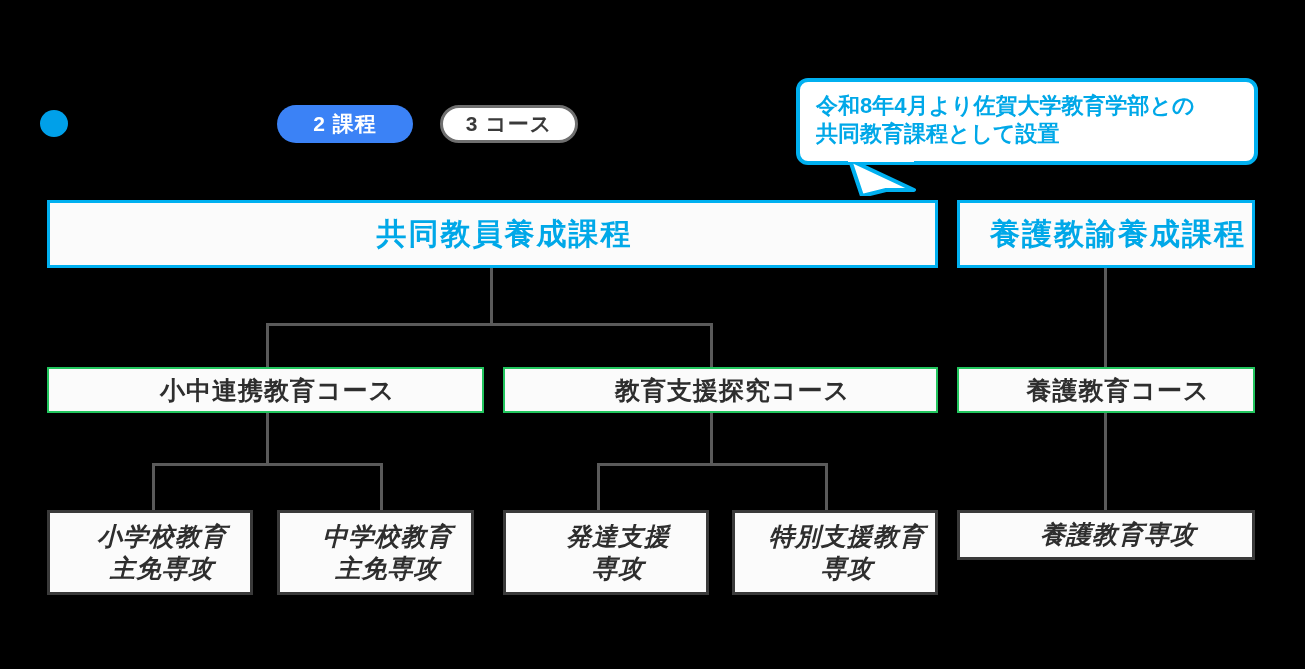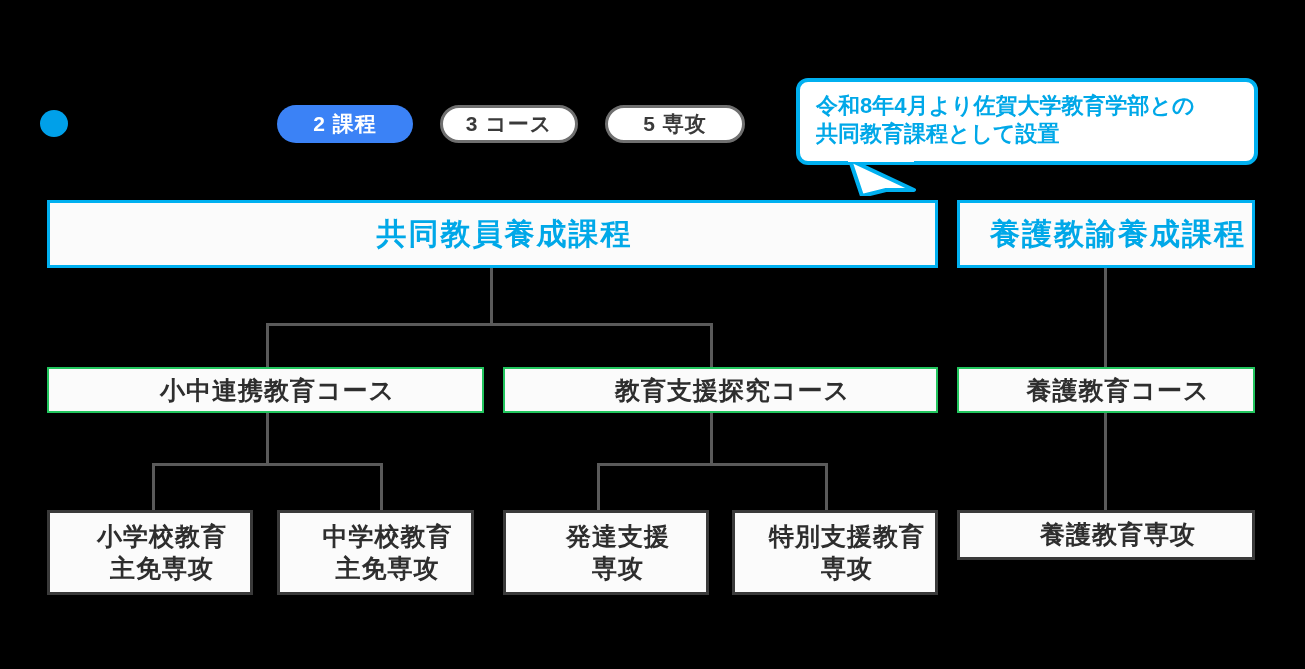--- a/index.html
+++ b/index.html
@@ -112,37 +112,35 @@
     font-weight: bold;
     letter-spacing: 1px;
   }
   .box-major {
     border: 3px solid #3a3a3a;
     color: #2e2e2e;
     font-size: 25px;
     font-weight: bold;
     line-height: 1.25;
     letter-spacing: 1px;
+    font-style: italic;
   }
 </style>
 </head>
 <body>
 
 <div id="stage">
 
   <div class="legend-dot"></div>
 
   <div class="pill pill-filled" id="pill-0">
     <span>2 課程</span>
   </div>
   <div class="pill pill-outline" id="pill-1">
     <span>3 コース</span>
-  </div>
-  <div class="pill pill-outline" id="pill-2">
-    <span>5 専攻</span>
   </div>
 
   <div class="callout">
     <div>令和8年4月より佐賀大学教育学部との</div>
     <div>共同教育課程として設置</div>
   </div>
   <svg class="callout-tail" viewBox="0 0 70 36">
     <polygon points="4,0 68,30 40,30 16,36" fill="#ffffff" stroke="#00b0f0" stroke-width="4" stroke-linejoin="round"></polygon>
     <rect x="2" y="-6" width="66" height="8" fill="#ffffff"></rect>
   </svg>

